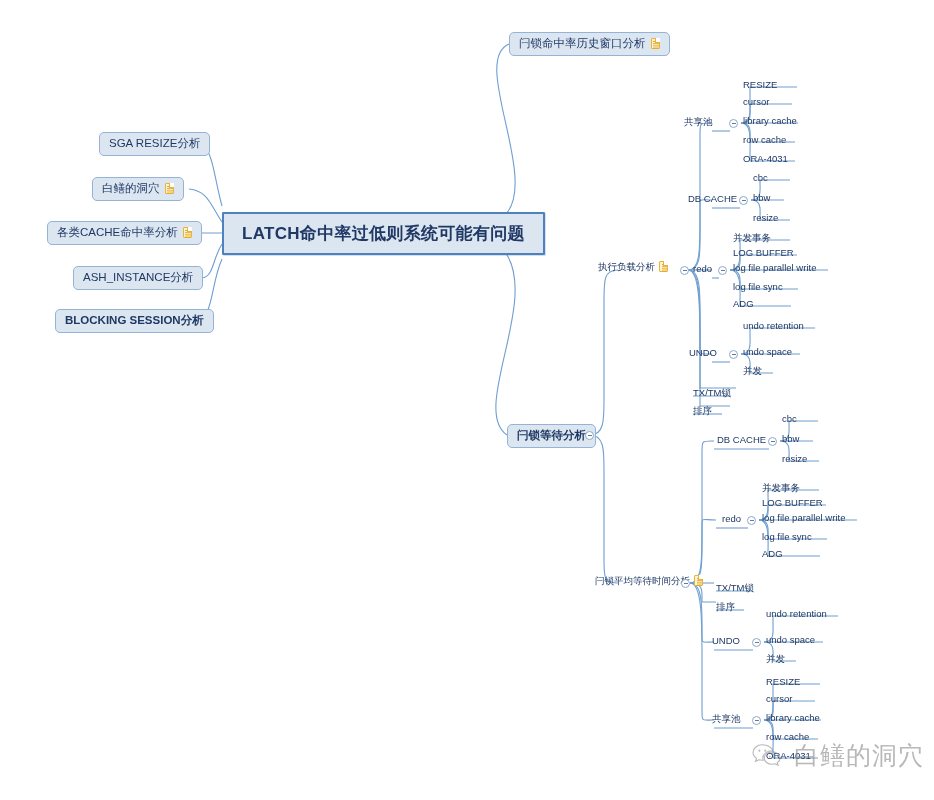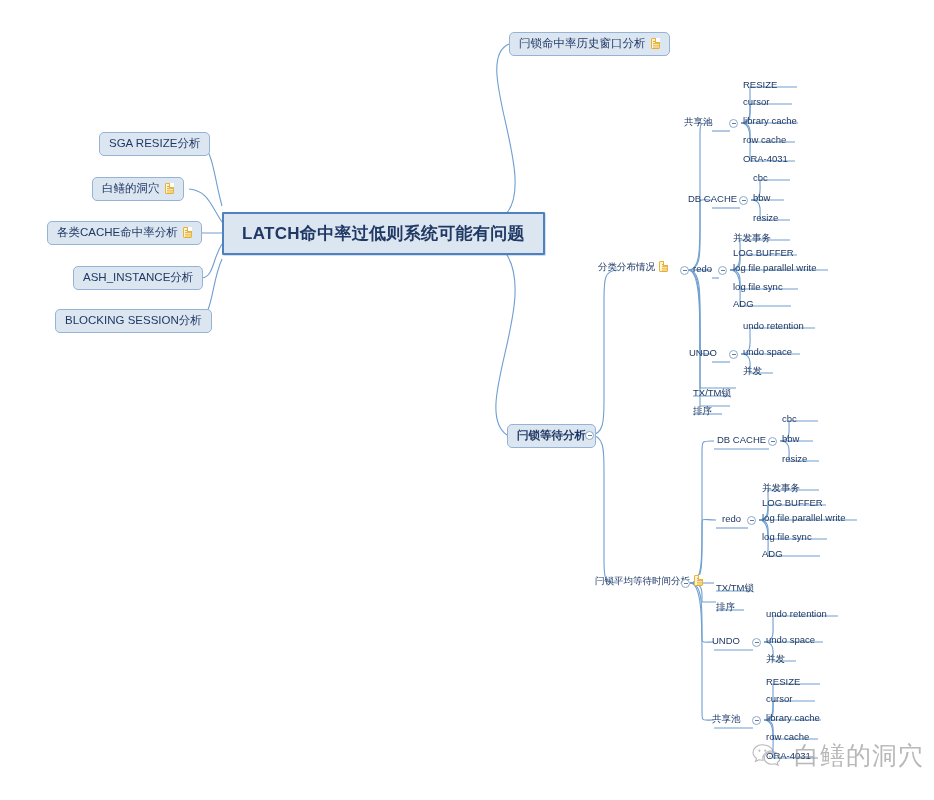--- a/index.html
+++ b/index.html
@@ -254,36 +254,36 @@
 
   <div class="box" style="left:47px; top:221px;">
     <span>各类CACHE命中率分析</span>
     <span class="note-icon"></span>
   </div>
 
   <div class="box" style="left:73px; top:266px;">
     <span>ASH_INSTANCE分析</span>
   </div>
 
-  <div class="box" style="left:55px; top:309px;">
+  <div class="box" style="left:55px; top:309px;font-weight:bold;">
     <span>BLOCKING SESSION分析</span>
   </div>
 
   <div class="box" style="left:509px; top:32px;">
     <span>闩锁命中率历史窗口分析</span>
     <span class="note-icon"></span>
   </div>
 
   <div class="box" style="left:507px; top:424px;font-weight:bold;">
     <span>闩锁等待分析</span>
   </div>
   <div class="toggle" style="left:585px; top:431px;"></div>
 
   <div class="leaf" style="left:598px; top:261px;">
-    <span>分类分布情况</span>
+    <span>执行负载分析</span>
     <span class="note-icon"></span>
   </div>
   <div class="toggle" style="left:680px; top:266px;"></div>
 
   <div class="leaf branch" style="left:684px; top:117px;">
     <span>共享池</span>
   </div>
   <div class="toggle" style="left:729px; top:119px;"></div>
   <div class="leaf en" style="left:743px; top:80px;">
     <span>RESIZE</span>

